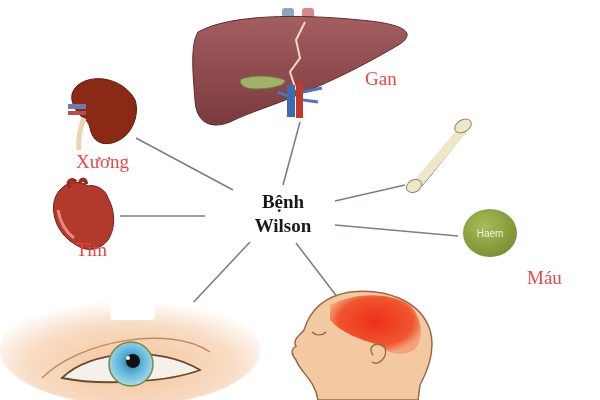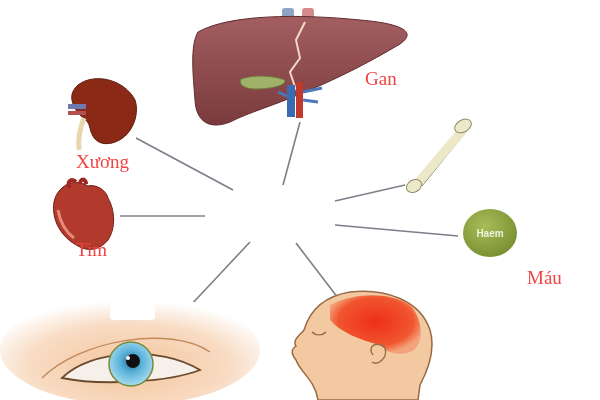--- a/index.html
+++ b/index.html
@@ -4,21 +4,21 @@
 <style>
   html, body { margin:0; padding:0; }
   body { width:600px; height:400px; background:#ffffff; position:relative; overflow:hidden;
          font-family:"Liberation Serif","DejaVu Serif",serif; }
   .stage { position:absolute; left:0; top:0; width:600px; height:400px; }
   svg.art { position:absolute; left:0; top:0; }
   .label { position:absolute; color:#ef4444; font-size:19px; white-space:nowrap; line-height:1; }
   .center { position:absolute; left:228px; top:190px; width:110px; text-align:center;
             font-weight:bold; font-size:19px; line-height:24px; color:#1a1a1a; }
   .haem-text { position:absolute; left:466px; top:228px; width:48px; text-align:center;
-               font-family:"Liberation Sans","DejaVu Sans",sans-serif; font-weight:bold;
+               font-family:"Liberation Sans","DejaVu Sans",sans-serif; font-weight:normal;
                font-size:10px; color:#eef3df; }
 </style>
 </head>
 <body>
 
 <div class="stage">
 <svg class="art" width="600" height="400" viewBox="0 0 600 400">
   <defs>
     <radialGradient id="skinGlow" cx="50%" cy="65%" r="60%">
       <stop offset="0%" stop-color="#f4c49a"></stop>
@@ -102,20 +102,22 @@
     <rect x="110" y="300" width="45" height="20" rx="4" fill="#ffffff"></rect>
     <path d="M42,378 C80,340 170,325 210,352" stroke="#c08a5a" stroke-width="1.5" fill="none"></path>
     <path d="M62,378 C90,350 160,345 200,370 C170,382 100,386 62,378 Z" fill="#f6f0ea" stroke="#6b4a2e" stroke-width="1.8"></path>
     <circle cx="131" cy="364" r="22" fill="url(#irisG)" stroke="#7a8a3a" stroke-width="1.5"></circle>
     <circle cx="133" cy="361" r="7" fill="#111111"></circle>
     <circle cx="128" cy="358" r="2" fill="#ffffff"></circle>
   </g>
 </svg>
 
 <div class="center">
+  <div>Bệnh</div>
+  <div>Wilson</div>
 </div>
 
 <span class="label" style="left:365px;top:69px;">Gan</span>
 <span class="label" style="left:76px;top:152px;">Xương</span>
 <span class="label" style="left:76px;top:240px;">Tim</span>
 <span class="haem-text">Haem</span>
 <span class="label" style="left:527px;top:268px;">Máu</span>
 </div>
 
 </body></html>

